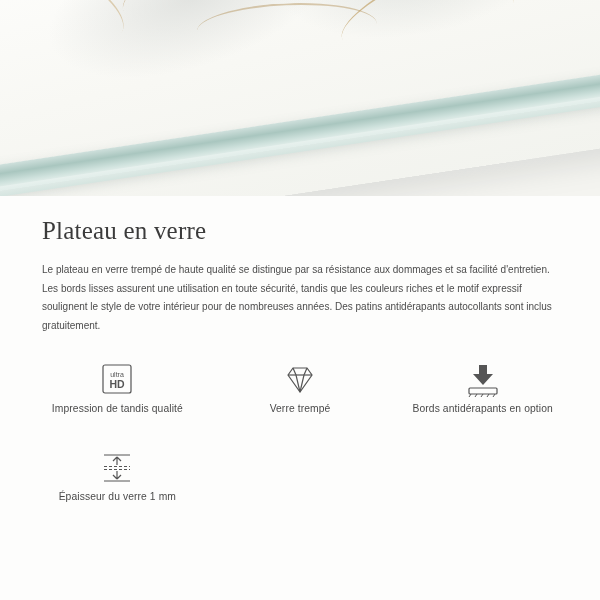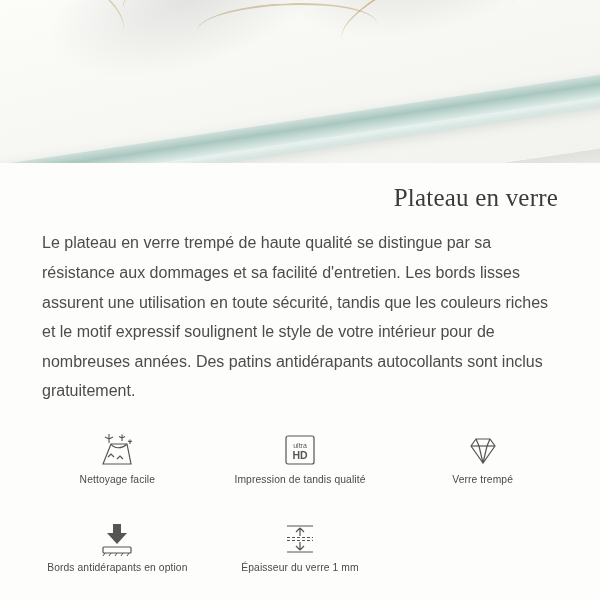--- a/index.html
+++ b/index.html
@@ -102,26 +102,25 @@
     padding: 18px 42px 0 42px;
   }
   .headline {
     font-family: "Liberation Serif", serif;
     font-size: 25px;
     line-height: 1.32;
     color: #3b3b3b;
     font-weight: 400;
     margin: 0 0 14px 0;
     letter-spacing: .2px;
-    text-align: right;
   }
   .headline .l2 { display: block; }
   .body-copy {
     font-family: "Liberation Sans", sans-serif;
-    font-size: 16px;
+    font-size: 10px;
     line-height: 1.85;
     color: #4c4c4c;
     margin: 0;
     max-width: 515px;
   }
 
   
   .features {
     margin-top: 22px;
     padding: 0 26px;
@@ -175,36 +174,20 @@
 
   <div class="content">
     <h1 class="headline">
       <span>Plateau en verre</span>
     </h1>
     <p class="body-copy">Le plateau en verre trempé de haute qualité se distingue par sa résistance aux dommages et sa facilité d'entretien. Les bords lisses assurent une utilisation en toute sécurité, tandis que les couleurs riches et le motif expressif soulignent le style de votre intérieur pour de nombreuses années. Des patins antidérapants autocollants sont inclus gratuitement.</p>
   </div>
 
   <div class="features">
 
-    <div class="feature">
-      <div class="feature-icon">
-        <svg width="40" height="36" viewBox="0 0 40 36" fill="none" stroke="#555" stroke-width="1.2">
-          <path d="M6 31 L14 11 L30 11 L34 31 Z"></path>
-          <path d="M14 11 C17 16, 25 16, 30 11"></path>
-          <path d="M11 24 l3 -3 l3 3"></path>
-          <path d="M20 26 l3 -3 l3 3"></path>
-          <g stroke-width="1.1">
-            <path d="M12 6 l0 -5 M12 6 l-4 -2 M12 6 l4 -2 M12 6 l0 4"></path>
-            <path d="M25 5 l0 -3.5 M25 5 l-3 -1.5 M25 5 l3 -1.5 M25 5 l0 3"></path>
-            <path d="M33 9 l0 -2.5 M33 9 l-2 -1 M33 9 l2 -1 M33 9 l0 2"></path>
-          </g>
-        </svg>
-      </div>
-      <div class="feature-label">Nettoyage facile</div>
-    </div>
 
     <div class="feature">
       <div class="feature-icon">
         <svg width="44" height="38" viewBox="0 0 44 38">
           <rect x="8" y="4" width="28" height="28" rx="2" fill="none" stroke="#555" stroke-width="1.2"></rect>
           <text x="22" y="16" text-anchor="middle" font-family="Liberation Sans, sans-serif" font-size="7" fill="#555">ultra</text>
           <text x="22" y="27" text-anchor="middle" font-family="Liberation Sans, sans-serif" font-size="10.5" font-weight="bold" fill="#555">HD</text>
         </svg>
       </div>
       <div class="feature-label">Impression de tandis qualité</div>

